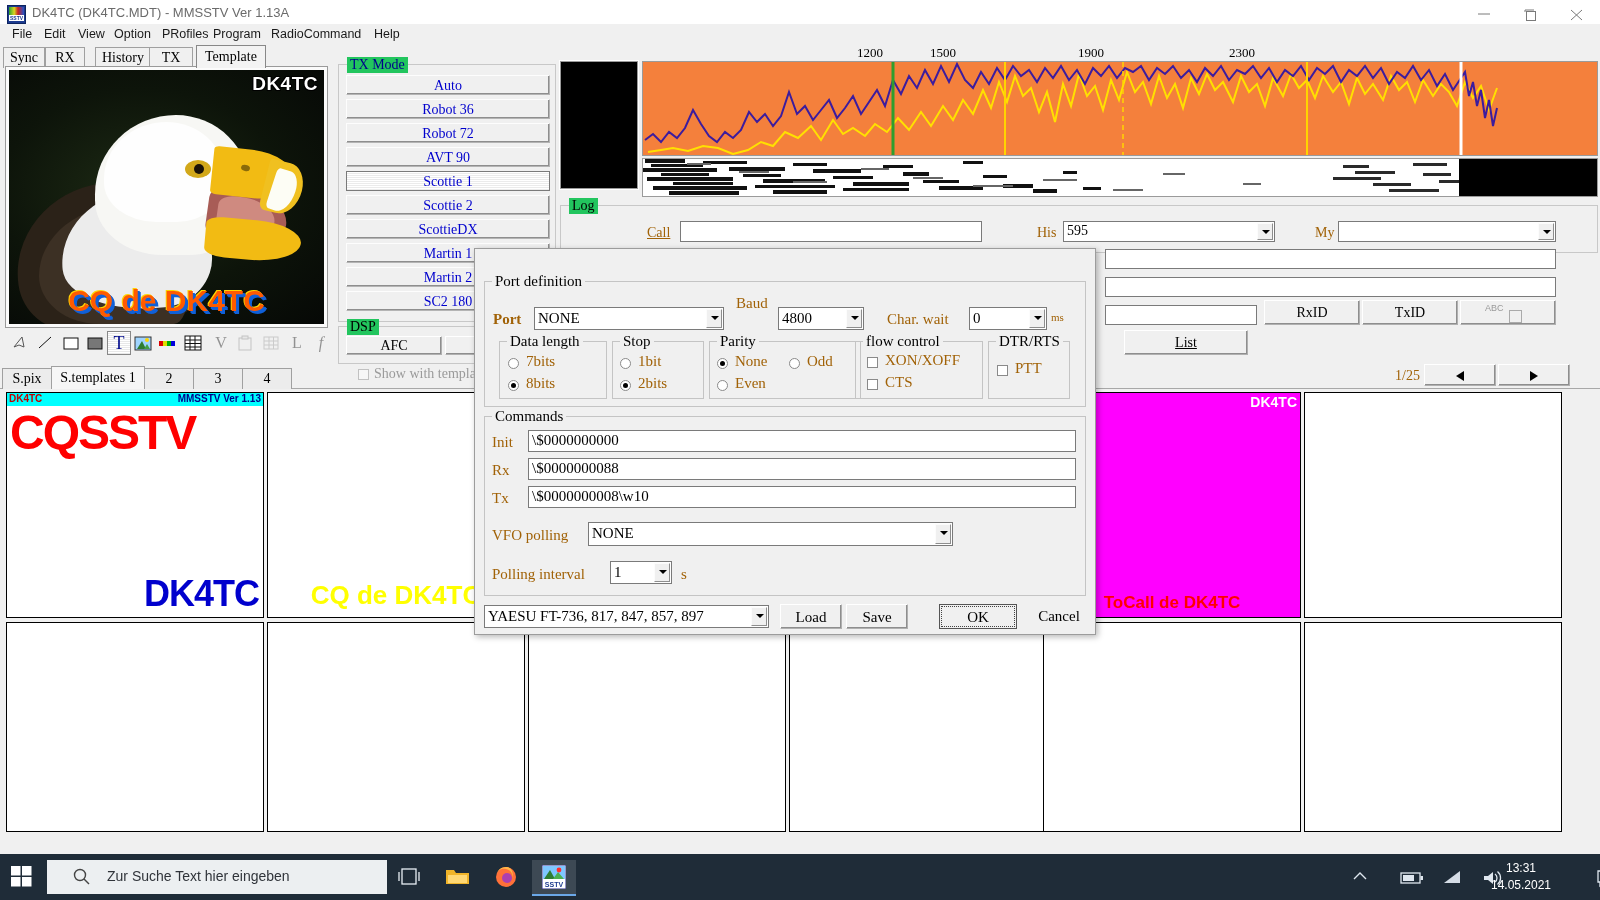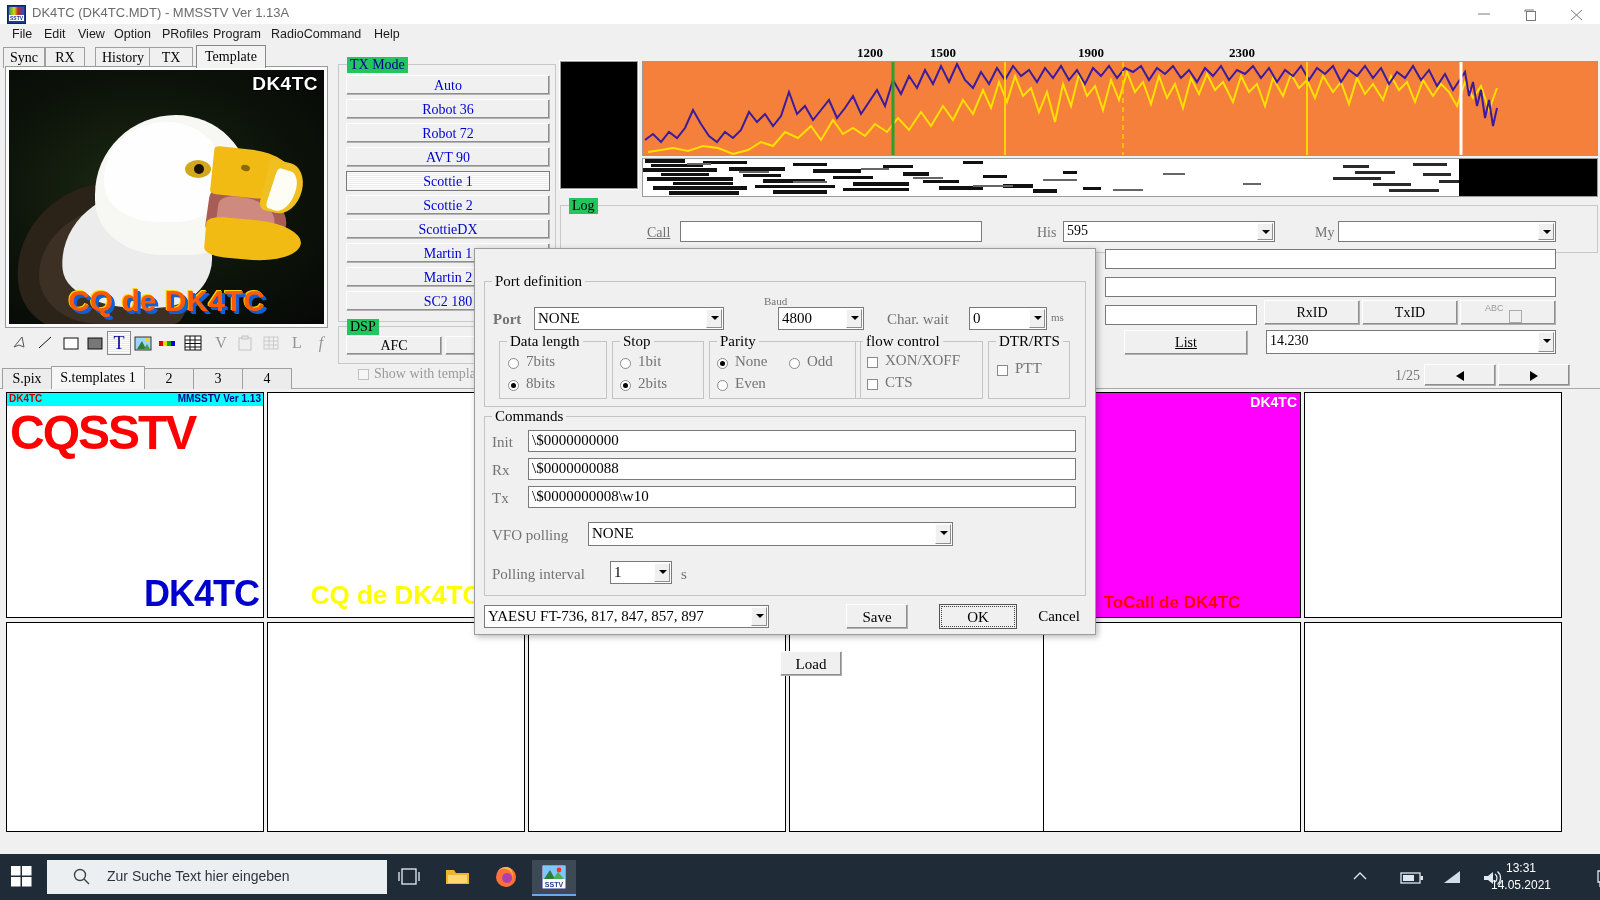--- a/index.html
+++ b/index.html
@@ -100,38 +100,38 @@
   .grp>.lbl{position:absolute;top:-8px;left:8px;background:#22c55e;padding:0 3px;
      font-size:14px;color:#00008b;}
   .grp.gray>.lbl{color:#000;}
   .modebtn{position:absolute;left:7px;width:204px;height:20px;line-height:19px;text-align:center;
      background:#f0f0f0;border:1px solid #b4b4b4;border-top-color:#fdfdfd;border-left-color:#fdfdfd;
      box-shadow:inset -1px -1px 0 #8e8e8e;color:#0000cd;font-size:14px;cursor:default;box-sizing:border-box;}
   .modebtn.sel{background:#f6f6f6;border:1px solid #7a7a7a;box-shadow:none;
      background-image:repeating-linear-gradient(0deg,#ebebeb 0 1px,#ffffff 1px 2px);}
 
   
-  .scale{position:absolute;left:560px;top:45px;width:1036px;height:17px;font-weight:bold;}
+  .scale{position:absolute;left:560px;top:45px;width:1036px;height:17px;}
   .scale .tk{position:absolute;top:0;font-family:"Liberation Serif",serif;font-size:13px;color:#000;}
   .specbox{position:absolute;left:560px;top:61px;width:1038px;height:132px;}
   .specblack{position:absolute;left:0;top:0;width:78px;height:128px;background:#000;
      border:1px solid #9a9a9a;box-sizing:border-box;outline:1px solid #fff;}
   .specmain{position:absolute;left:82px;top:0;width:956px;height:95px;background:#f4803c;
      border:1px solid #9a9a9a;box-sizing:border-box;overflow:hidden;}
   .waterfall{position:absolute;left:82px;top:97px;width:956px;height:39px;background:#fff;
      border:1px solid #9a9a9a;box-sizing:border-box;overflow:hidden;}
   .fld{position:absolute;background:#fff;border:1px solid #7a7a7a;box-sizing:border-box;
      font-family:"Liberation Serif",serif;font-size:14px;padding:1px 3px;color:#000;}
   .combo{position:absolute;background:#fff;border:1px solid #7a7a7a;box-sizing:border-box;}
   .combo .v{position:absolute;left:3px;top:1px;font-size:14px;color:#000;}
   .combo .arw{position:absolute;right:1px;top:1px;bottom:1px;width:16px;background:#f0f0f0;
      border:1px solid #fcfcfc;border-right-color:#8e8e8e;border-bottom-color:#8e8e8e;box-sizing:border-box;}
   .combo .arw:after{content:"";position:absolute;left:4px;top:6px;border-left:4px solid transparent;
      border-right:4px solid transparent;border-top:4px solid #000;}
-  .lab{position:absolute;font-size:14px;color:#737373;}
+  .lab{position:absolute;font-size:14px;color:#a16207;}
   .ul{text-decoration:underline;}
 
   .btn{position:absolute;background:#f0f0f0;border:1px solid #b0b0b0;
      border-top-color:#ffffff;border-left-color:#ffffff;box-shadow:inset -1px -1px 0 #8e8e8e;
      box-sizing:border-box;text-align:center;font-size:14px;color:#000;cursor:default;}
   .btn.dis{color:#9a9a9a;}
 
   
   .tgrid{position:absolute;left:6px;top:392px;width:1590px;height:446px;}
   .tcell{position:absolute;background:#fff;border:1px solid #000;box-sizing:border-box;overflow:hidden;}
@@ -455,24 +455,20 @@
 
   <div class="btn" style="left:1264px;top:300px;width:96px;height:25px;line-height:24px;">RxID</div>
   <div class="btn" style="left:1362px;top:300px;width:96px;height:25px;line-height:24px;">TxID</div>
   <div class="btn dis" style="left:1460px;top:300px;width:96px;height:25px;">
     <span style="position:absolute;left:24px;top:2px;font-family:'Liberation Sans',sans-serif;font-size:9px;color:#9a9a9a">ABC</span>
     <span style="position:absolute;left:48px;top:9px;width:11px;height:11px;border:1px solid #aaa;"></span>
   </div>
   <div class="btn" style="left:1124px;top:330px;width:124px;height:25px;line-height:24px;">
     <span class="ul">List</span>
   </div>
-  <div class="combo" style="left:1266px;top:330px;width:290px;height:24px;">
-    <div class="v" style="top:2px">14.230</div>
-    <div class="arw"></div>
-  </div>
   <div class="lab" style="left:1395px;top:368px;">1/25</div>
   <div class="btn" style="left:1424px;top:364px;width:72px;height:22px;">
     <svg width="10" height="10" style="position:absolute;left:31px;top:6px">
         <polygon points="8,0 8,10 0,5" fill="#000"></polygon>
       </svg>
   </div>
   <div class="btn" style="left:1498px;top:364px;width:72px;height:22px;">
     <svg width="10" height="10" style="position:absolute;left:31px;top:6px">
         <polygon points="0,0 0,10 8,5" fill="#000"></polygon>
       </svg>
@@ -508,21 +504,21 @@
   <div class="dialog">
 
     <div class="dgrp" style="left:9px;top:32px;width:602px;height:126px;">
       <div class="dl">Port definition</div>
     </div>
     <div class="lab" style="left:18px;top:62px;font-size:15px;font-weight:bold;">Port</div>
     <div class="combo" style="left:59px;top:58px;width:190px;height:23px;">
       <div class="v" style="top:2px;font-size:15px">NONE</div>
       <div class="arw"></div>
     </div>
-    <div class="lab" style="left:261px;top:46px;font-size:11px;margin-left:28px;">Baud</div>
+    <div class="lab" style="left:261px;top:46px;font-size:15px;">Baud</div>
     <div class="combo" style="left:303px;top:58px;width:86px;height:23px;">
       <div class="v" style="top:2px;font-size:15px">4800</div>
       <div class="arw"></div>
     </div>
     <div class="lab" style="left:412px;top:62px;font-size:15px;">Char. wait</div>
     <div class="combo" style="left:494px;top:58px;width:78px;height:23px;">
       <div class="v" style="top:2px;font-size:15px">0</div>
       <div class="arw"></div>
     </div>
     <div class="lab" style="left:576px;top:62px;font-size:11px;">ms</div>
@@ -587,21 +583,21 @@
     <div class="combo" style="left:135px;top:312px;width:62px;height:23px;">
       <div class="v" style="top:2px;font-size:15px">1</div>
       <div class="arw"></div>
     </div>
     <div class="lab" style="left:206px;top:317px;font-size:15px;">s</div>
 
     <div class="combo" style="left:9px;top:356px;width:285px;height:23px;">
       <div class="v" style="top:2px;font-size:15px">YAESU FT-736, 817, 847, 857, 897</div>
       <div class="arw"></div>
     </div>
-    <div class="btn" style="left:305px;top:355px;width:62px;height:25px;line-height:24px;font-size:15px;margin-top:47px;">Load</div>
+    <div class="btn" style="left:305px;top:355px;width:62px;height:25px;line-height:24px;font-size:15px;">Load</div>
     <div class="btn" style="left:371px;top:355px;width:62px;height:25px;line-height:24px;font-size:15px;">Save</div>
     <div class="btn" style="left:464px;top:355px;width:78px;height:25px;line-height:24px;font-size:15px;border:1px solid #555;box-shadow:none;outline:1px dotted #444;outline-offset:-3px;">OK</div>
     <div class="btn" style="left:548px;top:355px;width:72px;height:25px;line-height:24px;font-size:15px;border:none;box-shadow:none;background:transparent;">Cancel</div>
   </div>
 
   <div class="taskbar">
     <div class="tbicon" style="left:0">
       <svg width="22" height="22" style="position:absolute;left:11px;top:6px">
         <rect x="0" y="0" width="9.5" height="9.5" fill="#fff"></rect>
           <rect x="11" y="0" width="9.5" height="9.5" fill="#fff"></rect>

